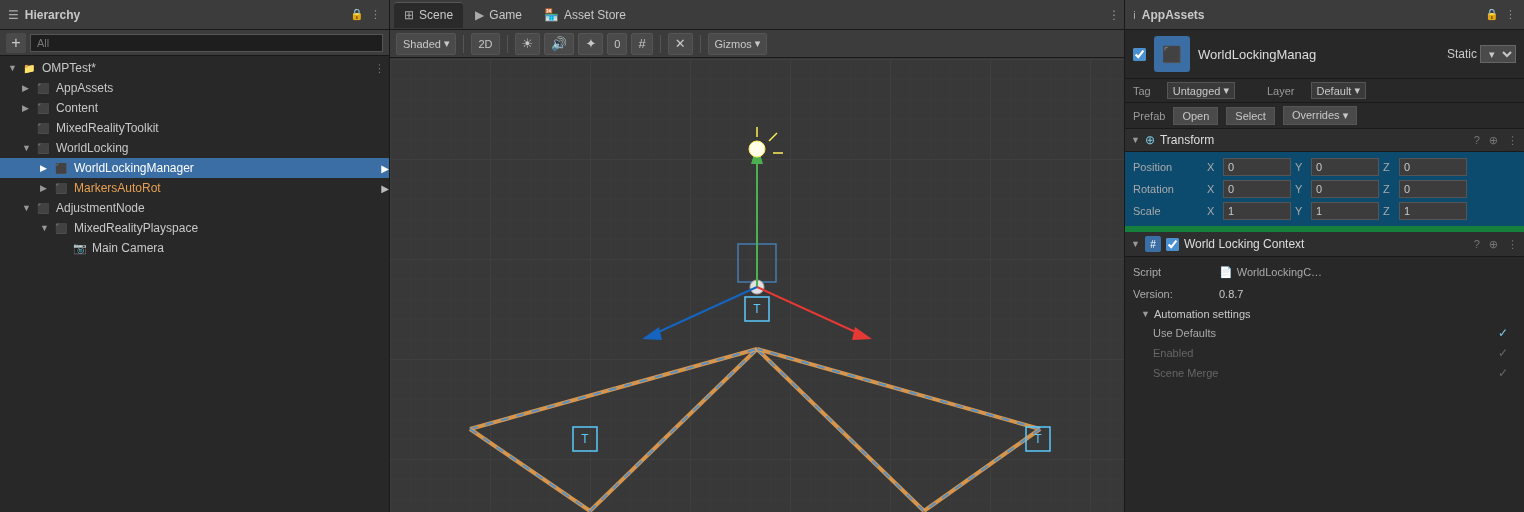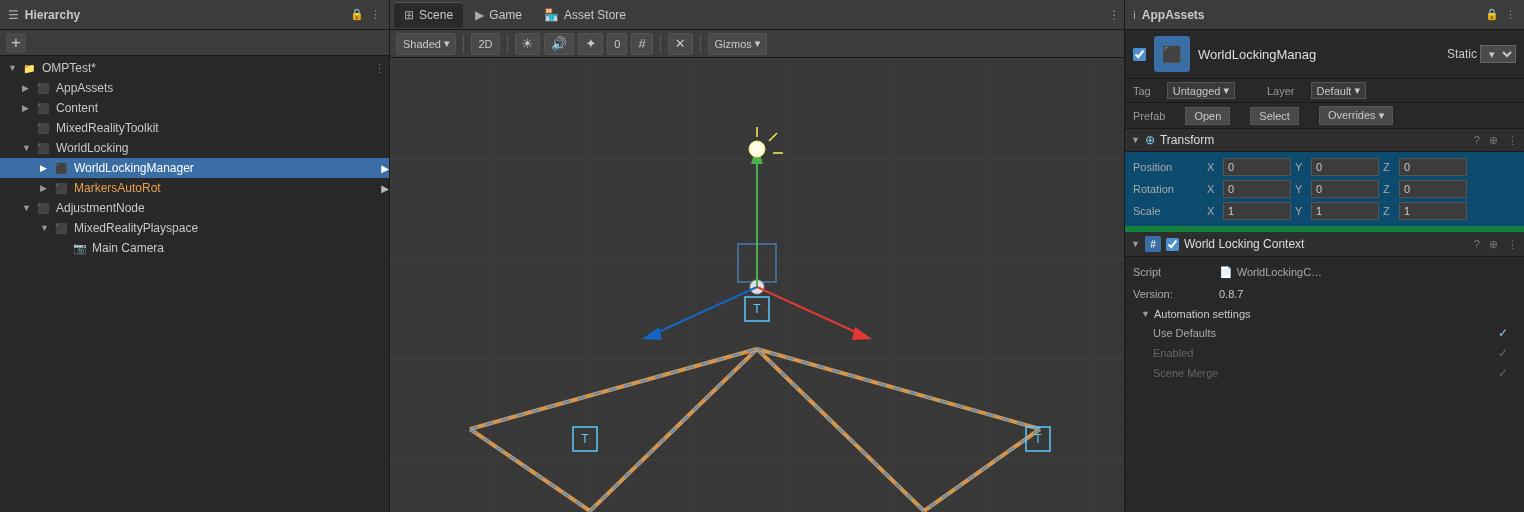--- a/index.html
+++ b/index.html
@@ -330,21 +330,21 @@
       align-items: center;
       gap: 3px;
       text-align: center;
     }
 
     .prefab-row {
       display: flex;
       align-items: center;
       padding: 3px 8px;
       border-bottom: 1px solid #191919;
-      gap: 20px;
+      gap: 8px;
       font-size: 11px;
     }
 
     .prefab-label { color: #999; }
     .prefab-btn {
       background: #4a4a4a;
       border: 1px solid #555;
       color: #c8c8c8;
       font-size: 11px;
       padding: 2px 8px;
@@ -472,20 +472,21 @@
 
   <div class="hierarchy-panel">
     <div class="panel-header">
       <span style="color:#aaa;font-size:12px;">☰</span>
       <span class="panel-header-title">Hierarchy</span>
       <span class="lock-icon">🔒</span>
       <span class="dots-icon">⋮</span>
     </div>
     <div class="search-bar">
       <button class="add-button">+</button>
+      <input class="search-input" type="text" placeholder="All" style="">
     </div>
     <div class="hierarchy-content">
 
       <div class="tree-item">
         <span class="tree-arrow">▼</span>
         <span class="tree-icon folder-icon">📁</span>
         <span class="tree-label">OMPTest*</span>
         <span class="tree-dots">⋮</span>
       </div>
 

